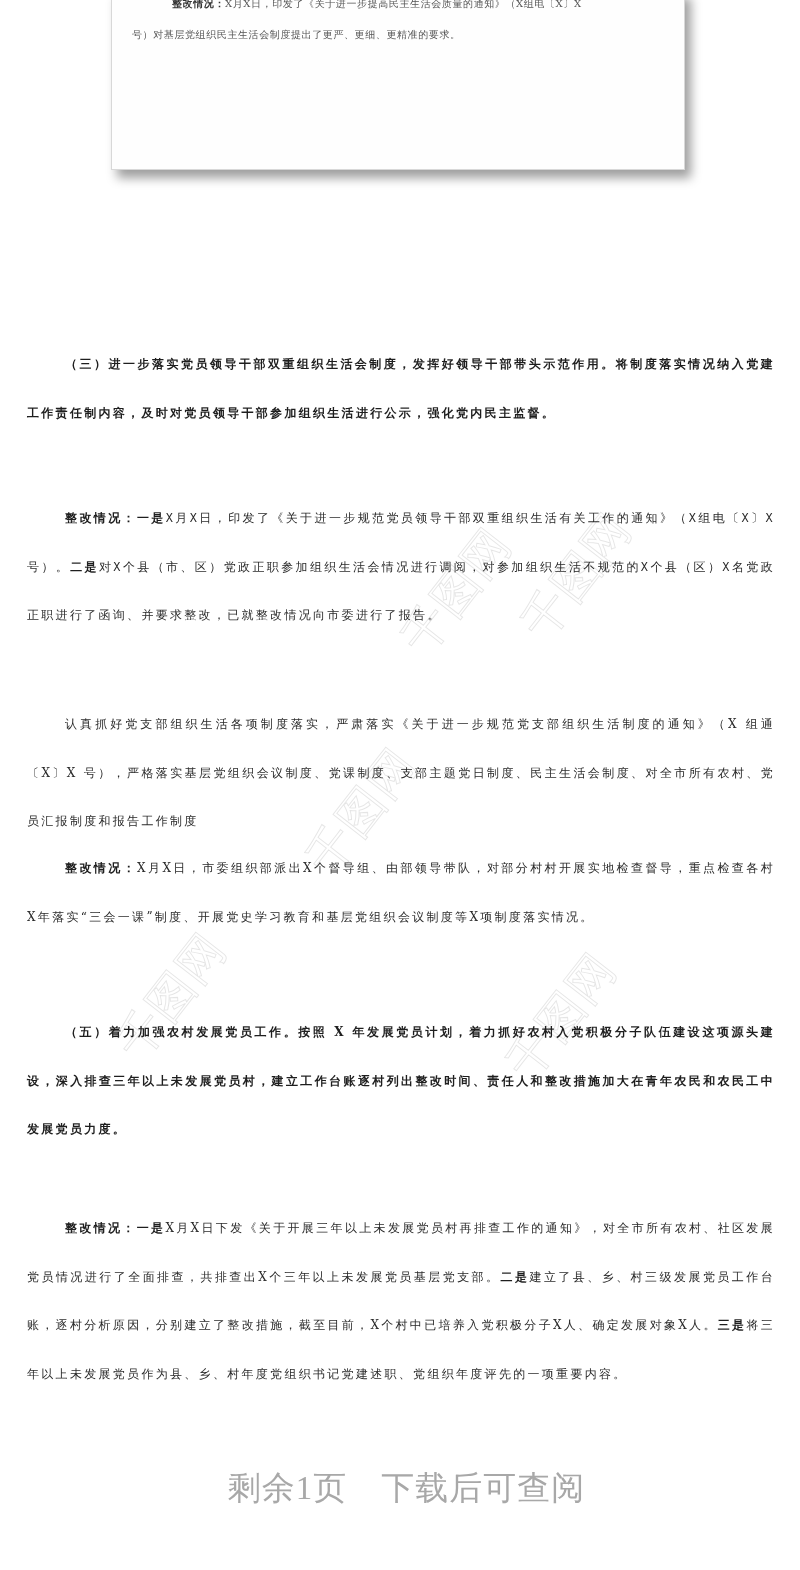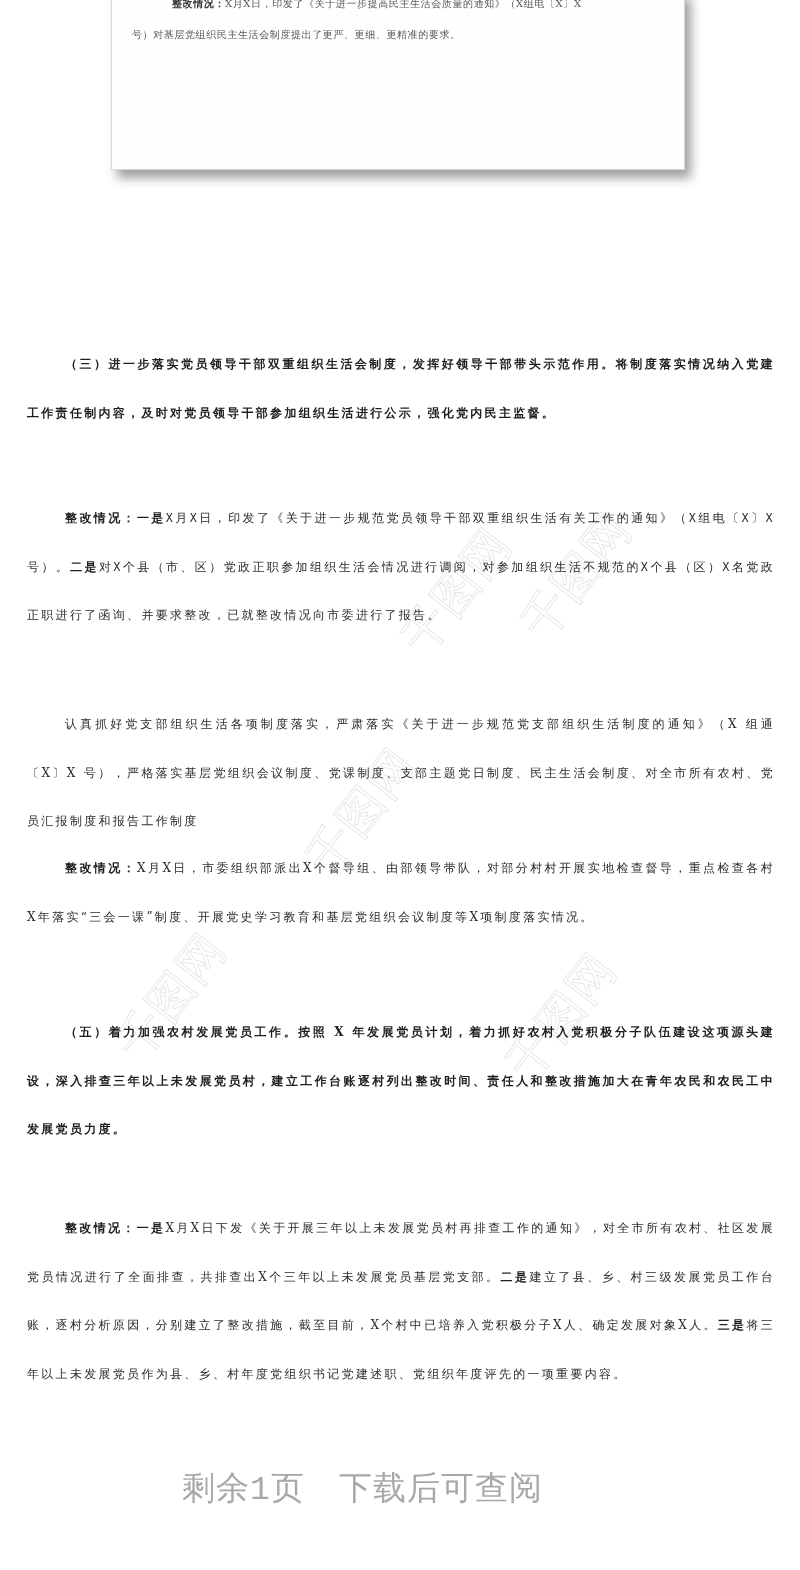--- a/index.html
+++ b/index.html
@@ -32,21 +32,21 @@
   #p5 { position: absolute; top: 668px; }
   #p6 { position: absolute; top: 864px; }
 
   .watermark {
     position: absolute; font-family: "DejaVu Sans", sans-serif; font-size: 46px; color: rgba(0,0,0,0.06);
     transform: rotate(-52deg); white-space: nowrap; letter-spacing: 2px; pointer-events: none;
     -webkit-text-stroke: 1px rgba(0,0,0,0.10); -webkit-text-fill-color: transparent;
   }
   .footer-notice {
     position: absolute; left: 0; width: 725px; top: 1466px; text-align: center;
-    font-family: Liberation Mono, monospace; font-size: 33px; color: #a8a8a8; letter-spacing: 1px;
+    font-family: Liberation Serif, serif; font-size: 33px; color: #a8a8a8; letter-spacing: 1px; padding-left: 44px;
   }
   .footer-notice span + span { margin-left: 34px; }
 </style>
 </head>
 <body>
 
 <div class="preview-card">
   <p class="l1"><b>整改情况：</b><span>X月X日，印发了《关于进一步提高民主生活会质量的通知》（X组电〔X〕X</span></p>
   <p class="l2">号）对基层党组织民主生活会制度提出了更严、更细、更精准的要求。</p>
 </div>

